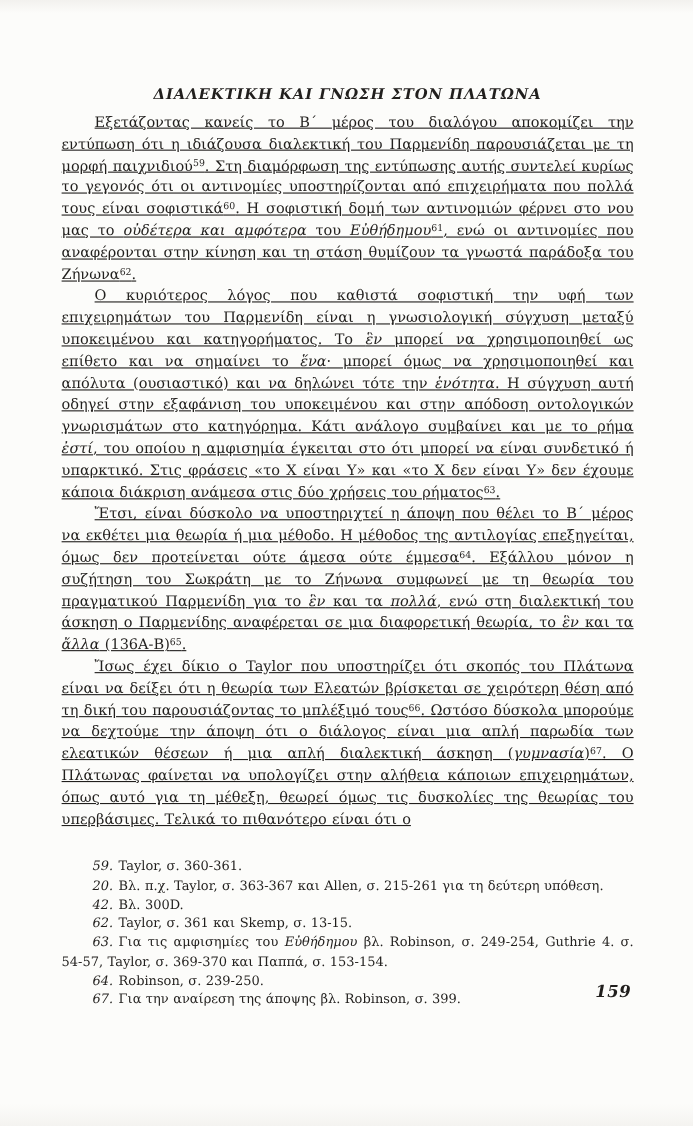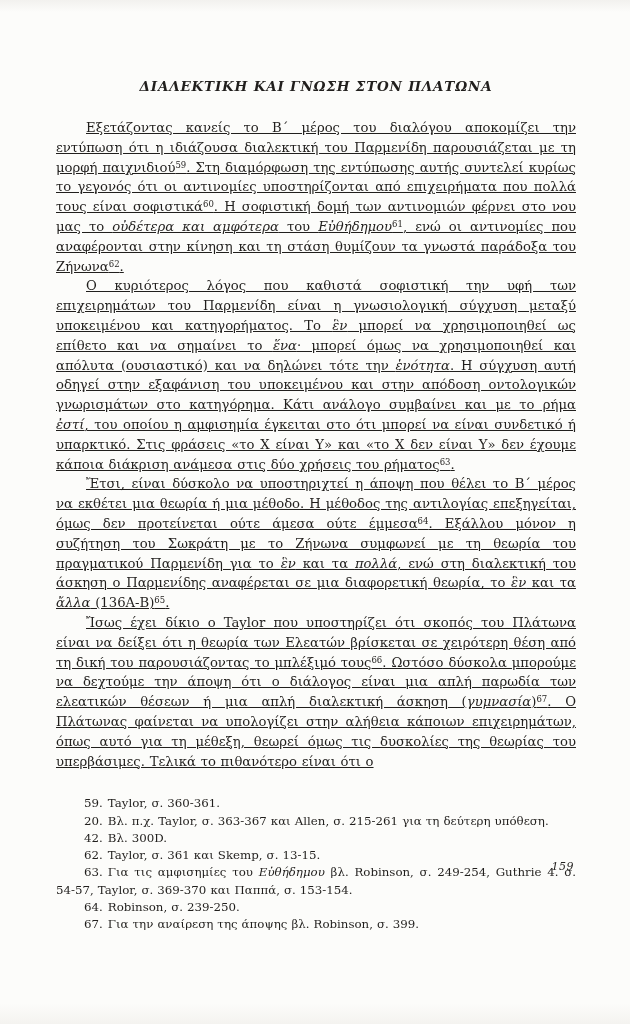--- a/index.html
+++ b/index.html
@@ -20,21 +20,21 @@
     left: 56px; top: 78px;
     width: 520px;
   }
   .running-head {
     text-align: center;
     font-style: italic;
     font-weight: 700;
     font-size: 13.5px;
     letter-spacing: 0.8px;
     white-space: nowrap;
-    margin: 0 0 24px 0;
+    margin: 0 0 8px 0;
   }
   .para {
     margin: 0;
     text-align: justify;
     font-size: 13.2px;
     line-height: 19.8px;
     text-indent: 30px;
     word-spacing: 0.5px;
     text-decoration: underline;
   }
@@ -49,27 +49,27 @@
     margin-top: 24px;
   }
   .footnote {
     margin: 0;
     text-align: justify;
     font-size: 11.8px;
     line-height: 17.3px;
     text-indent: 28px;
     word-spacing: 0.3px;
   }
-  .fn-num { margin-right: 5px; }
+  .fn-num { margin-right: 5px; font-style: italic; }
   .page-number {
     position: absolute;
-    right: 56px; top: 860px;
+    right: 56px; top: 892px;
     font-style: italic;
-    font-weight: 400;
-    font-size: 11px;
+    font-weight: 700;
+    font-size: 15px;
     letter-spacing: 0.5px;
   }
 </style>
 </head>
 <body>
 
 <div class="page">
   <div class="content">
 
     <div class="running-head">ΔΙΑΛΕΚΤΙΚΗ ΚΑΙ ΓΝΩΣΗ ΣΤΟΝ ΠΛΑΤΩΝΑ</div>

